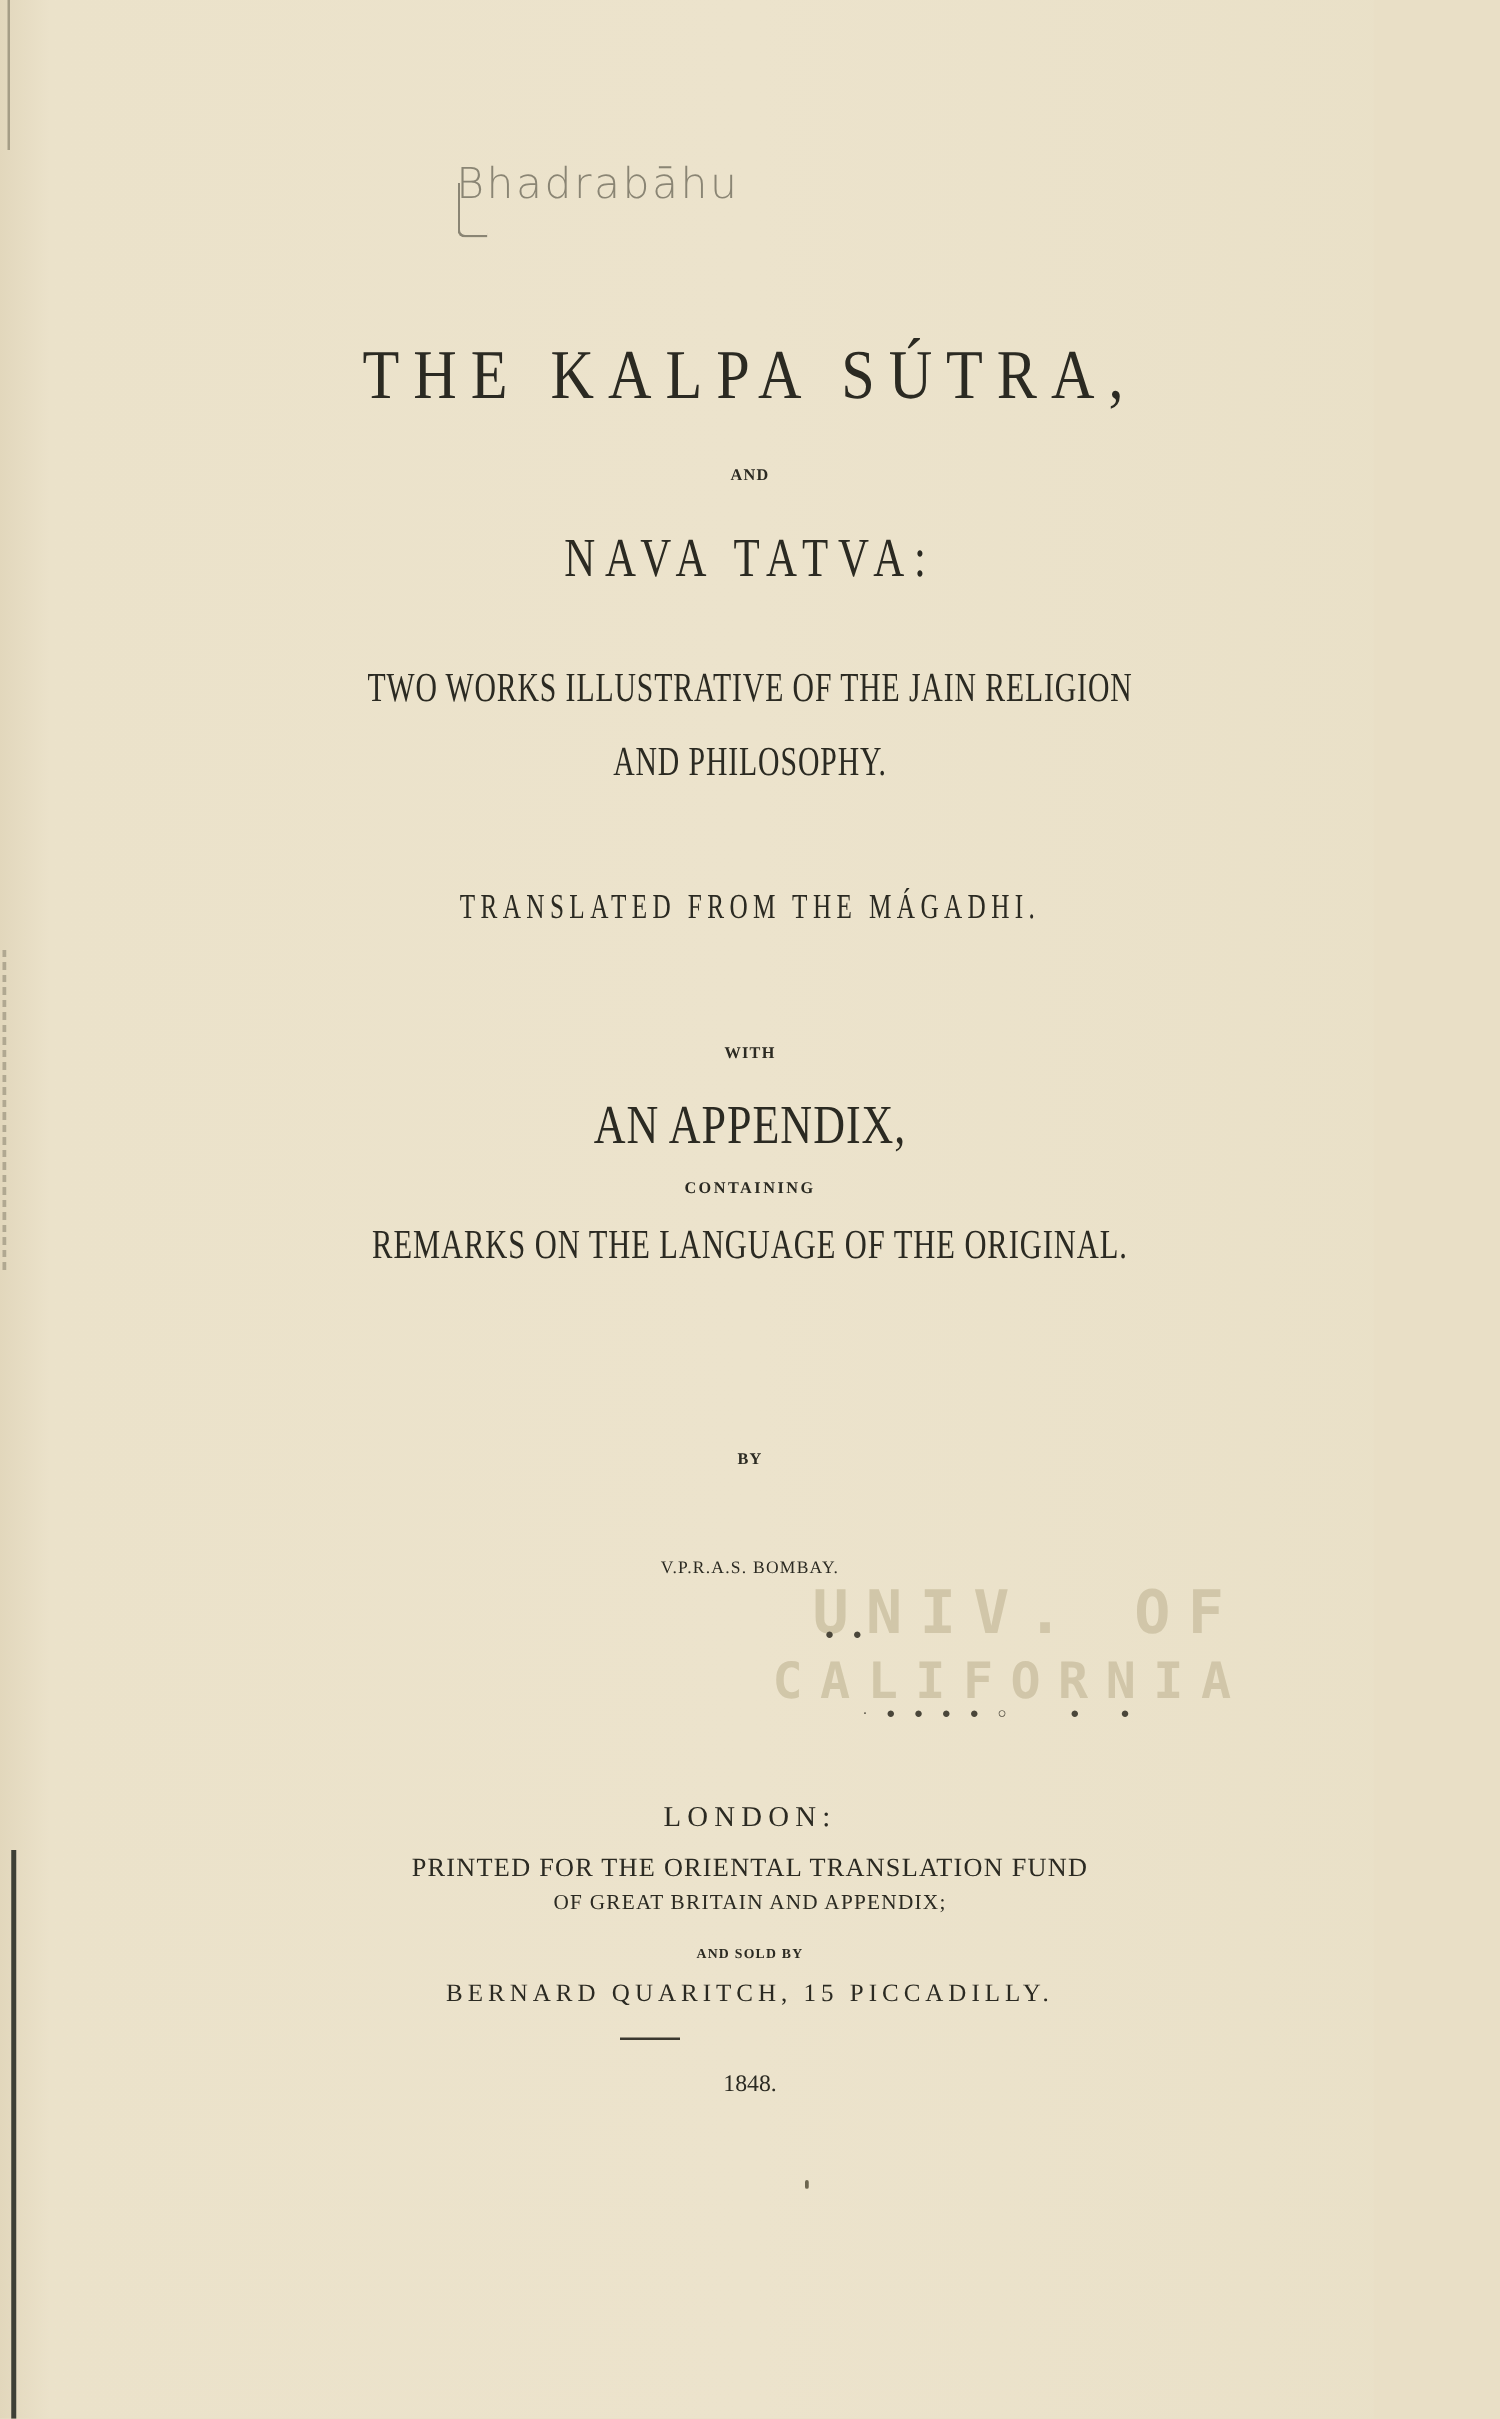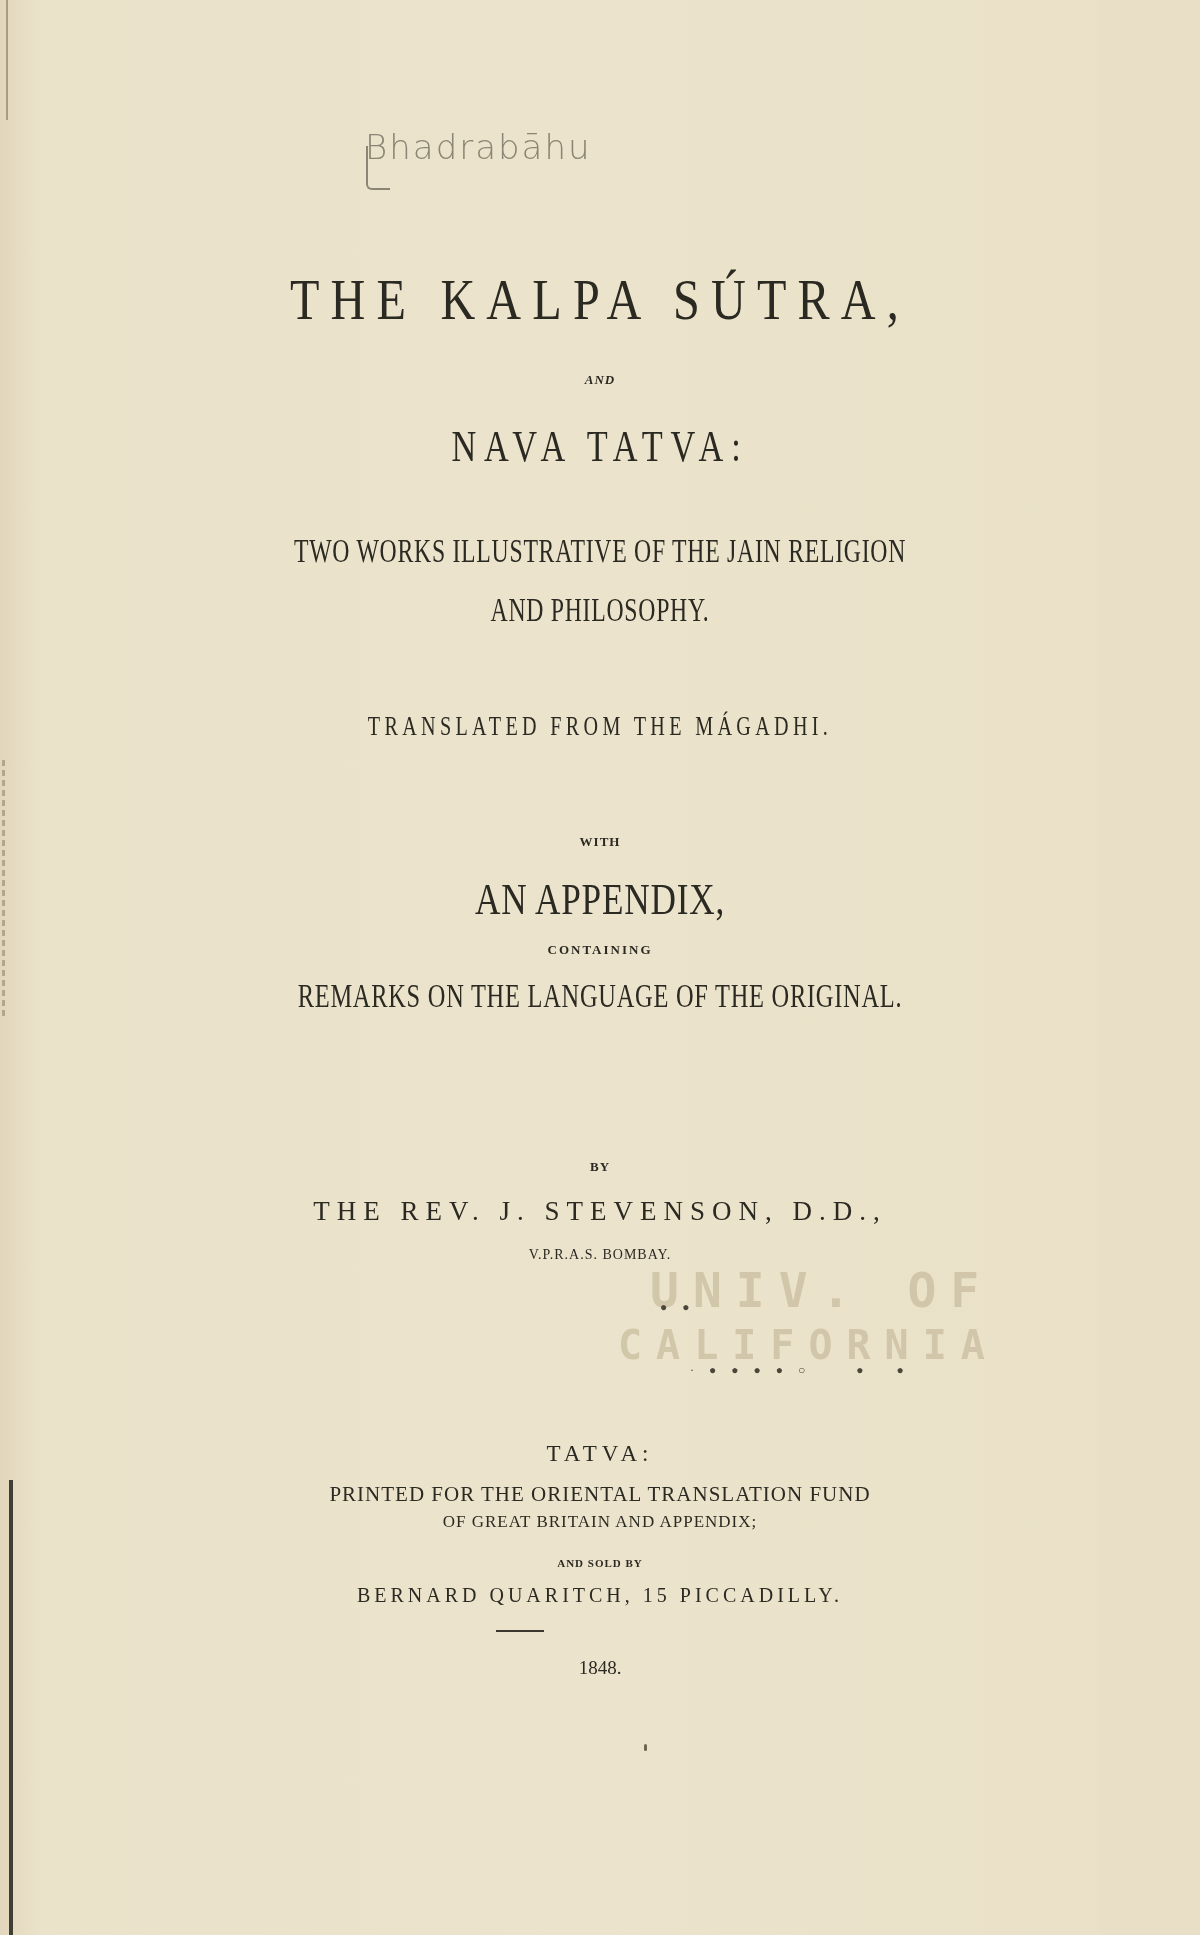--- a/index.html
+++ b/index.html
@@ -70,21 +70,21 @@
       letter-spacing: 13px;
       transform: scaleX(0.86);
       transform-origin: center;
       font-weight: normal;
     }
     .t-small {
       font-size: 13px;
       font-weight: bold;
       letter-spacing: 1px;
     }
-    .t-and1 { top: 372px; font-style: italic; }
+    .t-and1 { top: 372px; }
     .t-nava {
       top: 421px;
       font-size: 44px;
       letter-spacing: 10px;
       transform: scaleX(0.78);
     }
     .t-sub1 {
       top: 533px;
       font-size: 33px;
       transform: scaleX(0.72);
@@ -205,29 +205,28 @@
   <div class="line t-small t-and1">AND</div>
   <div class="line t-nava">NAVA TATVA:</div>
   <div class="line t-sub1">TWO WORKS ILLUSTRATIVE OF THE JAIN RELIGION</div>
   <div class="line t-sub2">AND PHILOSOPHY.</div>
   <div class="line t-trans">TRANSLATED FROM THE MÁGADHI.</div>
   <div class="line t-small t-with">WITH</div>
   <div class="line t-append">AN APPENDIX,</div>
   <div class="line t-small t-contain">CONTAINING</div>
   <div class="line t-remarks">REMARKS ON THE LANGUAGE OF THE ORIGINAL.</div>
   <div class="line t-small t-by">BY</div>
-  <div class="line t-author">THE REV. J. STEVENSON, D.D.,</div>
   <div class="line t-vpras">V.P.R.A.S. BOMBAY.</div>
 
   <div class="stamp stamp-1">UNIV. OF</div>
   <div class="stamp stamp-2">CALIFORNIA</div>
   <div class="stamp-dots stamp-dots-1">● ●</div>
   <div class="stamp-dots stamp-dots-2">· ● ● ● ● ○ &nbsp; &nbsp; ● &nbsp; ●</div>
 
-  <div class="line t-london">TATVA:</div>
+  <div class="line t-london">LONDON:</div>
   <div class="line t-printed1">PRINTED FOR THE ORIENTAL TRANSLATION FUND</div>
   <div class="line t-printed2">OF GREAT BRITAIN AND APPENDIX;</div>
   <div class="line t-sold">AND SOLD BY</div>
   <div class="line t-quaritch">BERNARD QUARITCH, 15 PICCADILLY.</div>
   <div class="rule"></div>
   <div class="line t-year">1848.</div>
 
   <div class="speck"></div>
 </div>
 

